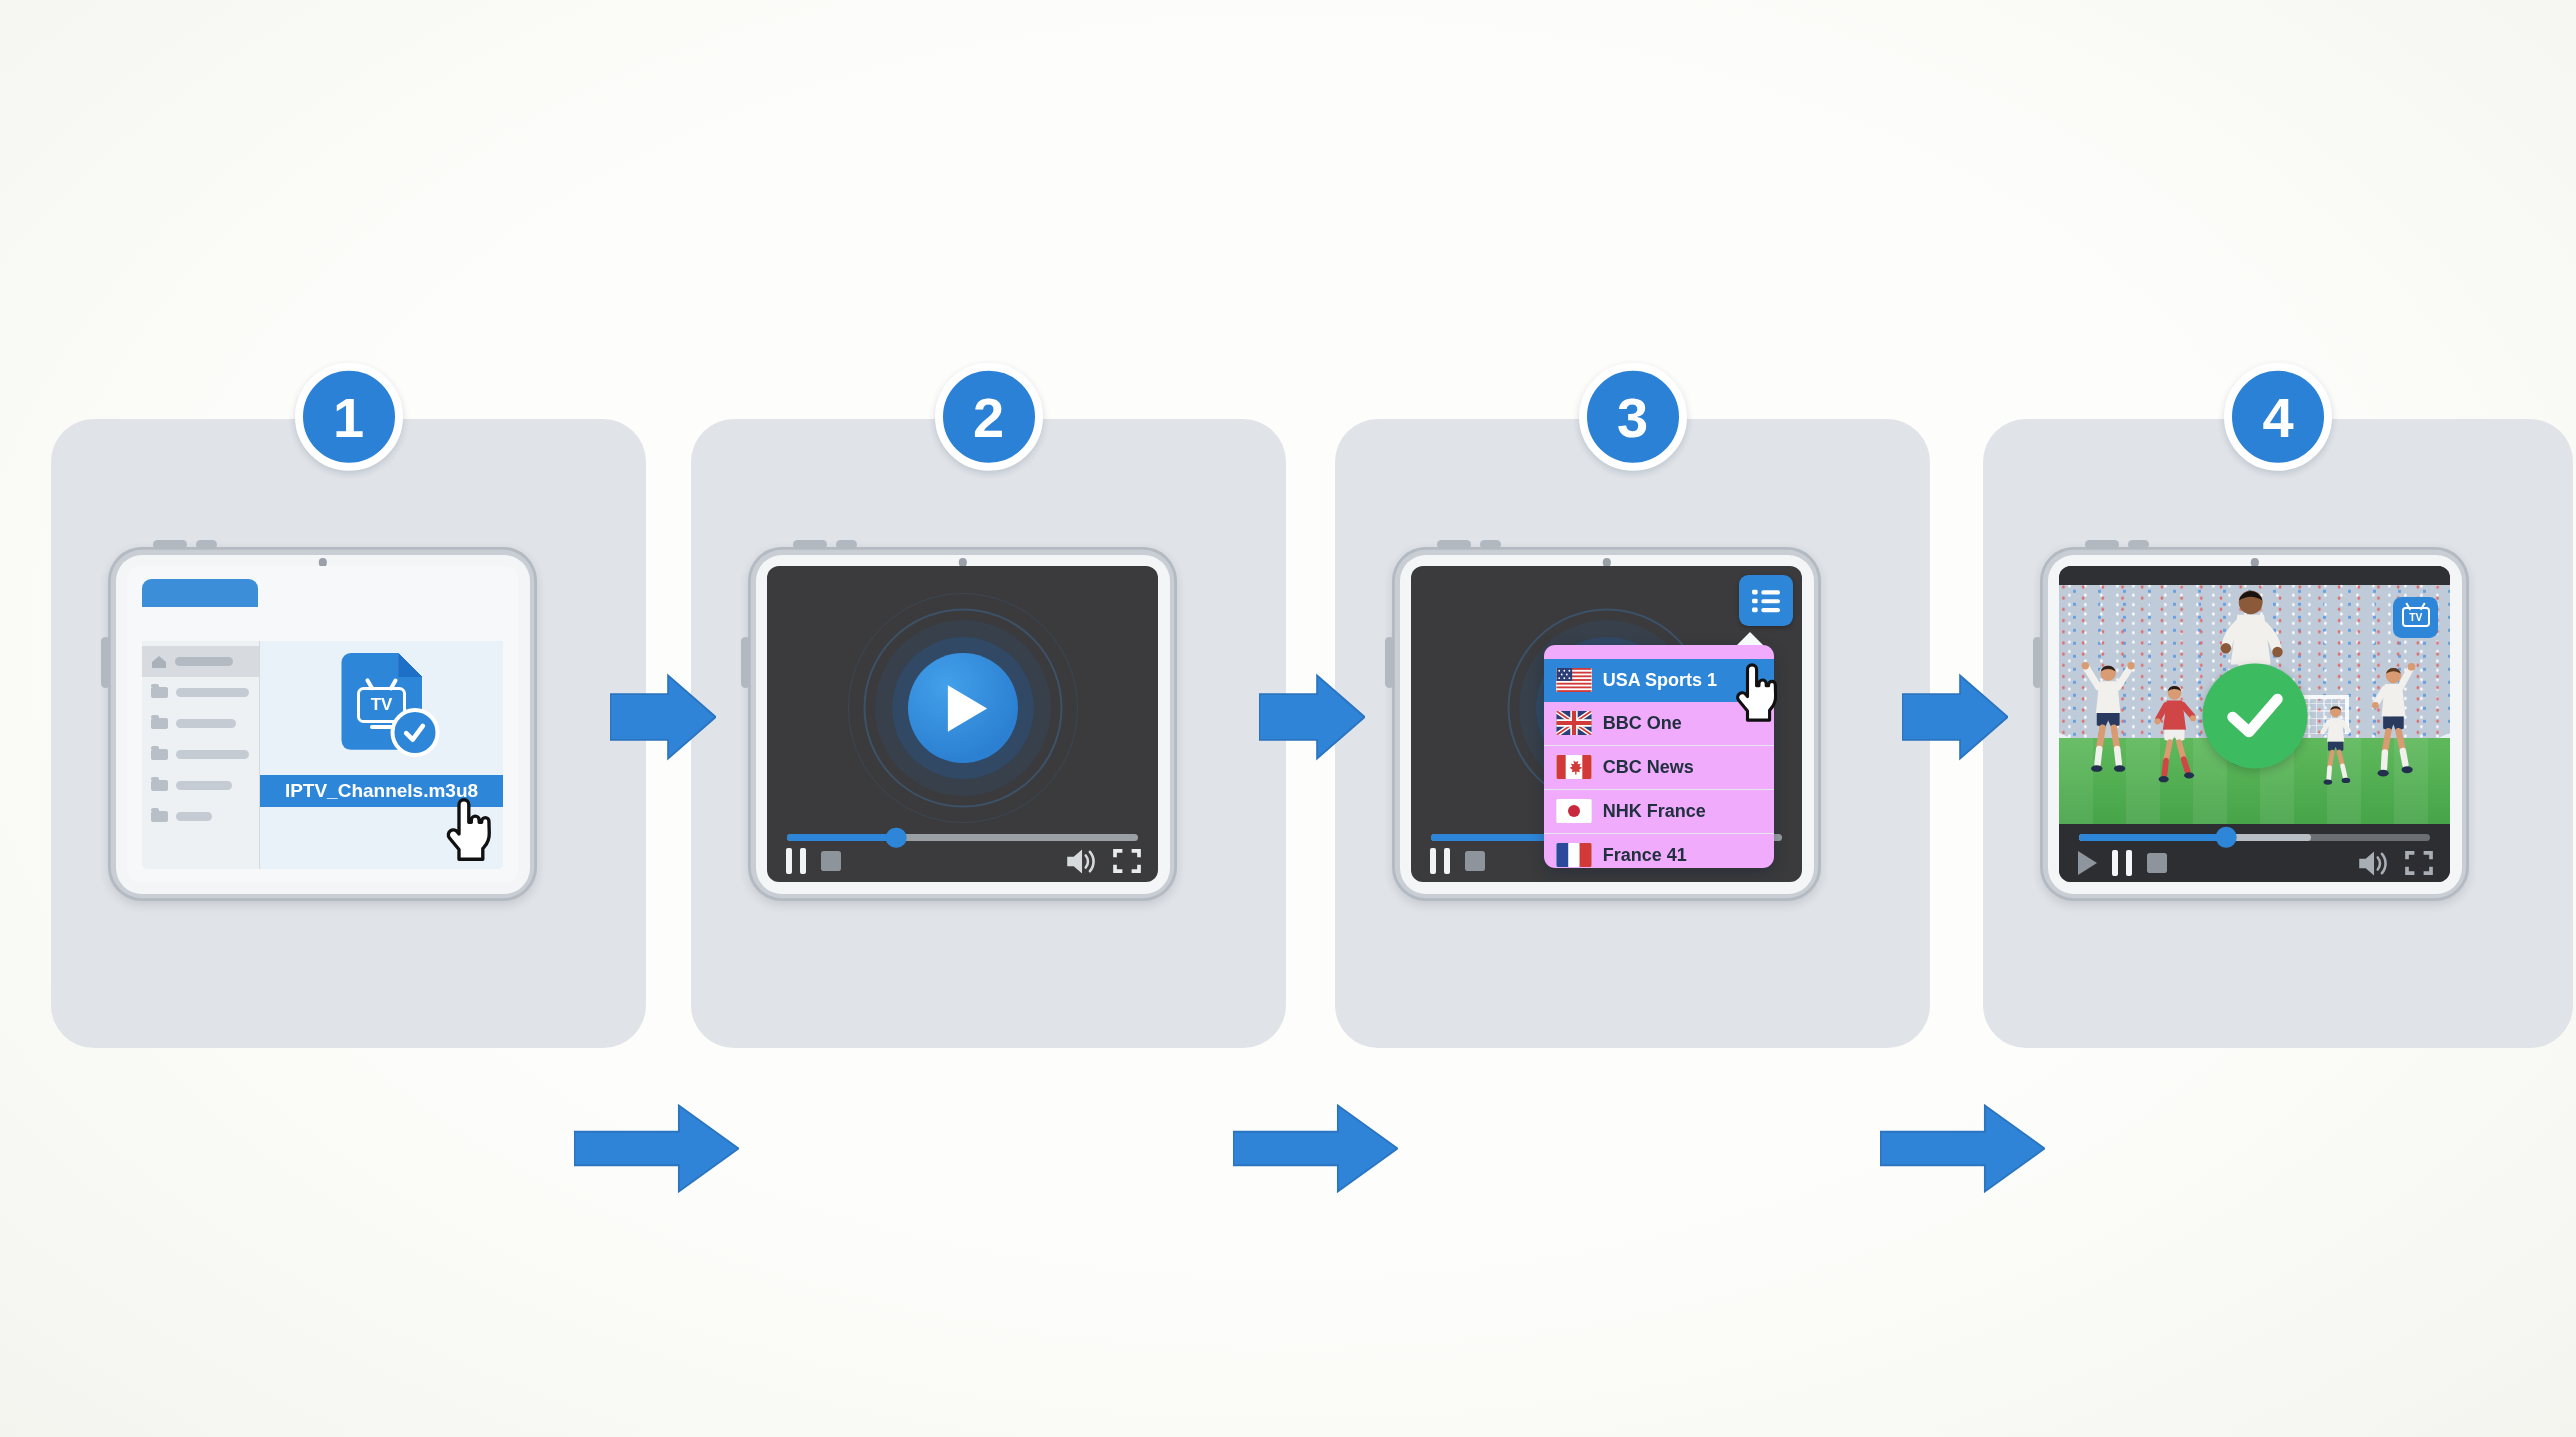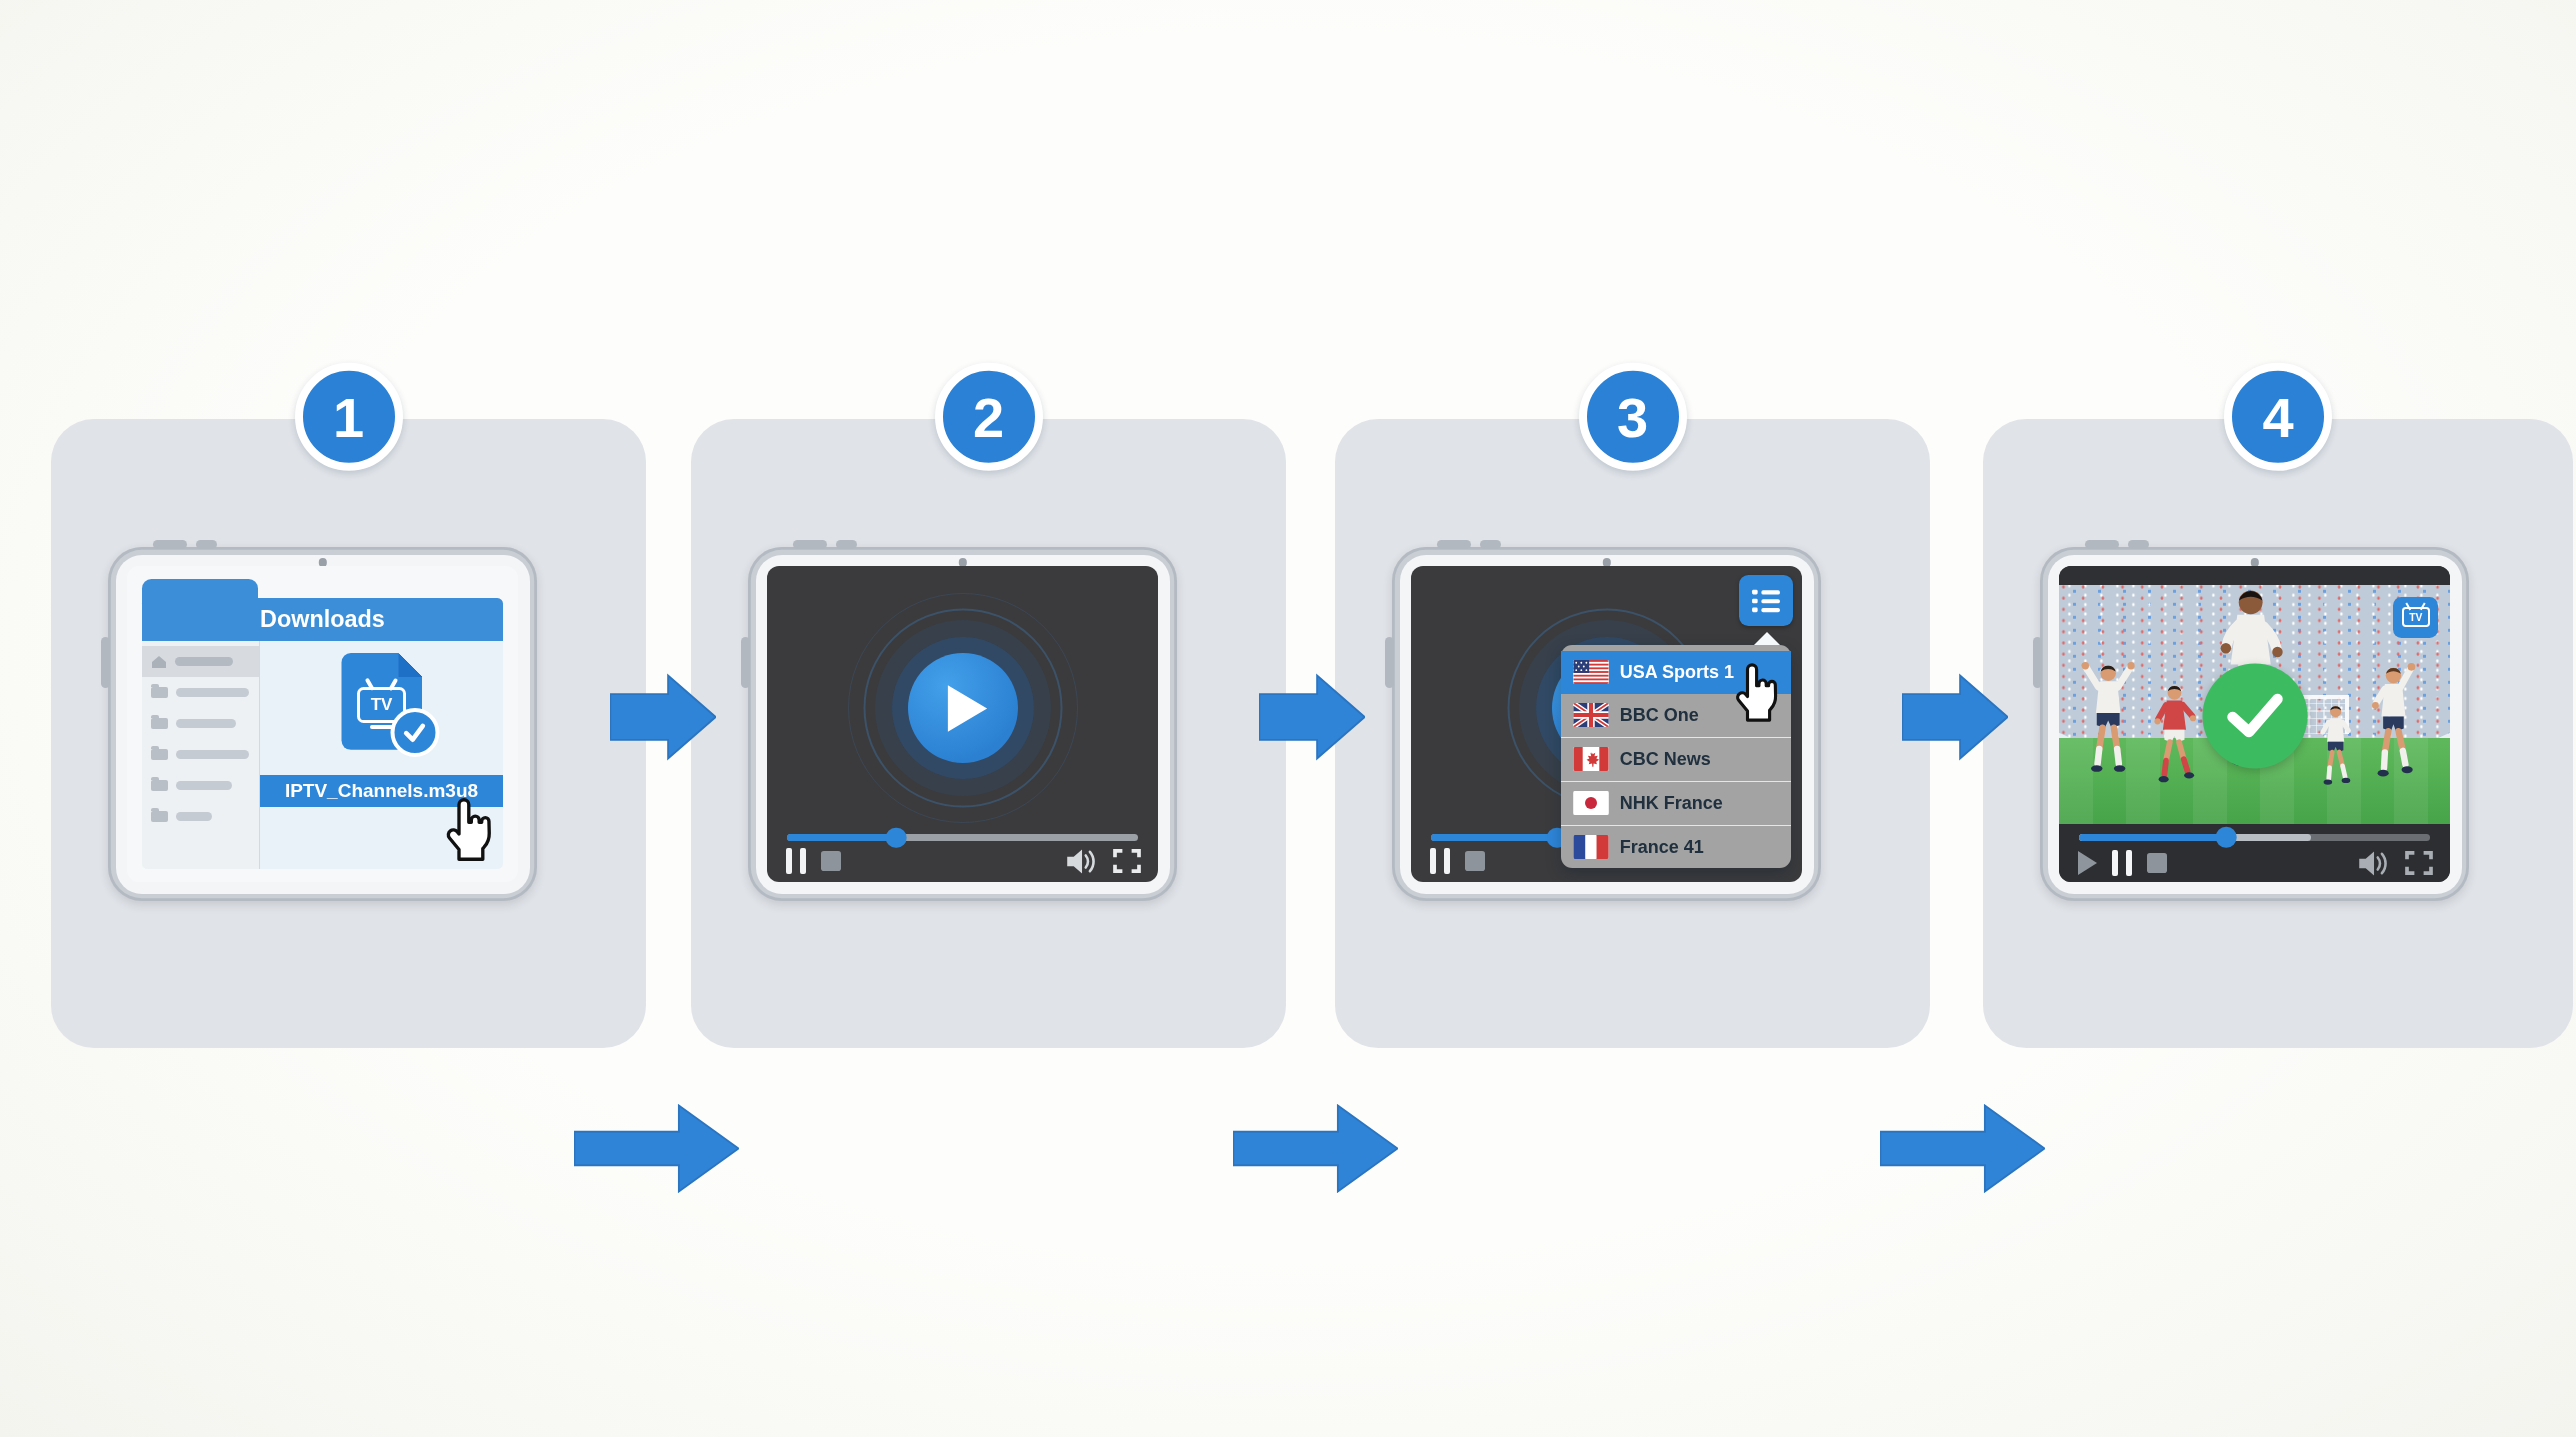--- a/index.html
+++ b/index.html
@@ -85,22 +85,22 @@
   .ctrl-left{position:absolute;left:19px;bottom:8.4px;display:flex;gap:15px;align-items:center;}
   .ctrl-right{position:absolute;right:17px;bottom:8.4px;display:flex;gap:15px;align-items:center;}
   .pause{display:flex;gap:7.5px;height:26px;}
   .pause span{width:6.6px;background:#f2f3f4;border-radius:1.9px;}
   .stopb{width:19.7px;height:19.7px;background:#8e949b;border-radius:2.8px;}
   .playsm{width:0;height:0;border-left:19px solid #8f959c;border-top:12px solid transparent;border-bottom:12px solid transparent;}
 
   
   .list-btn{position:absolute;top:9.4px;right:9.4px;width:54px;height:51px;background:#2e86d9;border-radius:9.4px;
             display:flex;align-items:center;justify-content:center;z-index:4;box-shadow:0 1.9px 4.7px rgba(0,0,0,.25);}
-  .menu{position:absolute;top:79px;right:11px;width:230px;height:223px;background:#a3a3a3;border-radius:11.2px;
-        box-shadow:0 5.6px 15px rgba(10,30,50,.30);z-index:5;padding-top:6px;box-sizing:border-box;}
+  .menu{position:absolute;top:79px;right:28px;width:230px;height:223px;background:#f0abfc;border-radius:11.2px;
+        box-shadow:0 5.6px 15px rgba(10,30,50,.30);z-index:5;padding-top:14px;box-sizing:border-box;}
   .menu-tail{position:absolute;top:-13px;right:11.2px;width:0;height:0;
              border-left:13px solid transparent;border-right:13px solid transparent;border-bottom:13px solid #f6f9fc;}
   .mrow{height:43px;display:flex;align-items:center;gap:11.2px;padding:0 11.2px;color:#20303e;font-size:18px;font-weight:bold;}
   .mrow + .mrow{border-top:0.9px solid #e2e7ec;}
   .mrow.sel{background:#2e86d9;color:#fff;border-top:none;}
   .mrow.sel + .mrow{border-top:none;}
   .flag{width:36px;height:24px;flex:none;box-shadow:inset 0 0 0 0.9px rgba(0,0,0,.18);border-radius:1.9px;overflow:hidden;background:#fff;}
   .flag svg{display:block;}
 
   
@@ -174,23 +174,20 @@
       </div>
     <div class="tablet">
       <div class="nub a"></div>
       <div class="nub b"></div>
       <div class="nub c"></div>
       <div class="bezel">
         <div class="camera"></div>
         <div class="screen fm-screen">
           <div class="fm-window">
             <div class="fm-tab"></div>
-            <div class="fm-header">
-              <span>Downloads</span>
-            </div>
             <div class="fm-body">
               <div class="fm-side">
                 <div class="fm-row active">
                   <svg width="16" height="14" viewBox="0 0 17 15">
                       <path d="M1 7.5 L8.5 1 L16 7.5 V14 H1 Z" fill="#aab1b9"></path>
                     </svg>
                   <span class="pill"></span>
                 </div>
                 <div class="fm-row">
                     <span class="folder-ico"></span>

